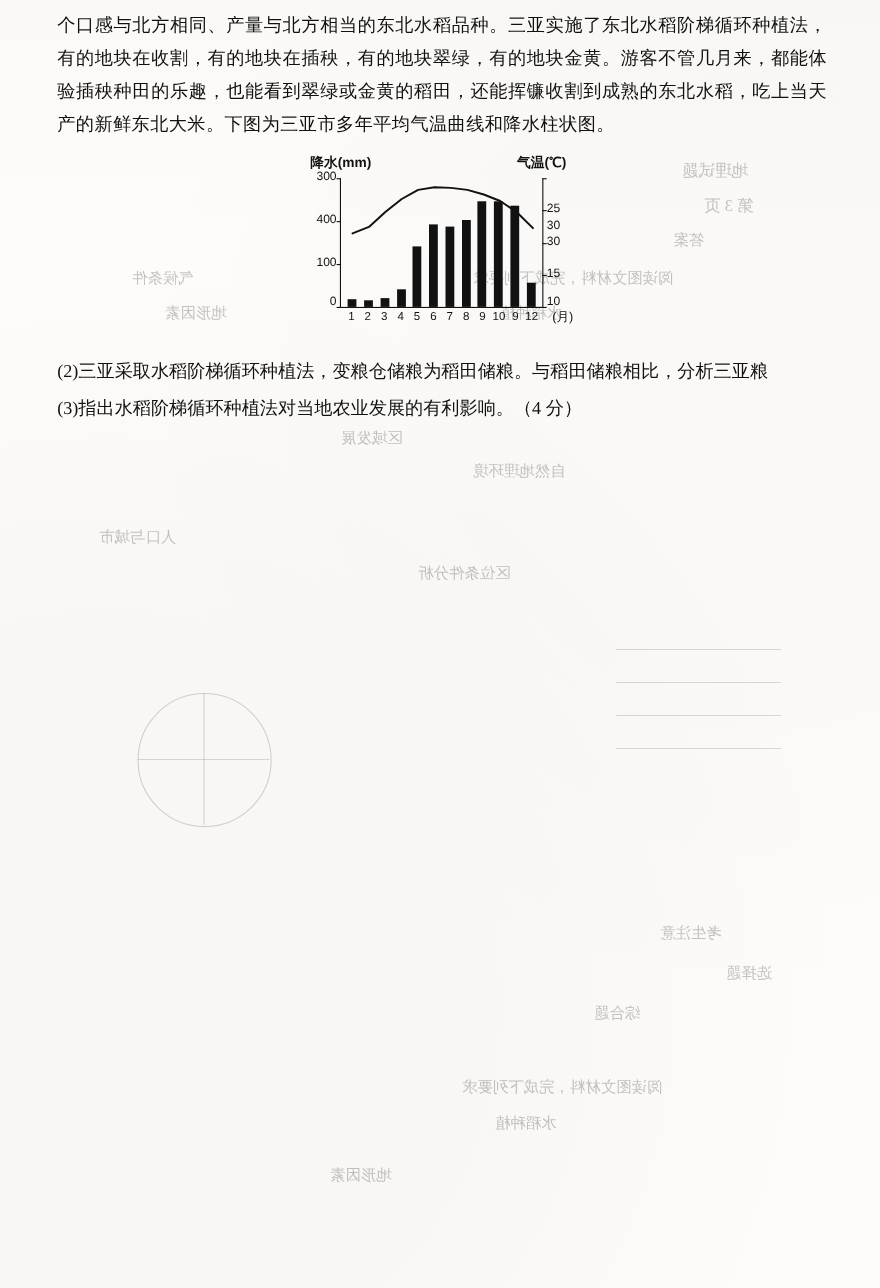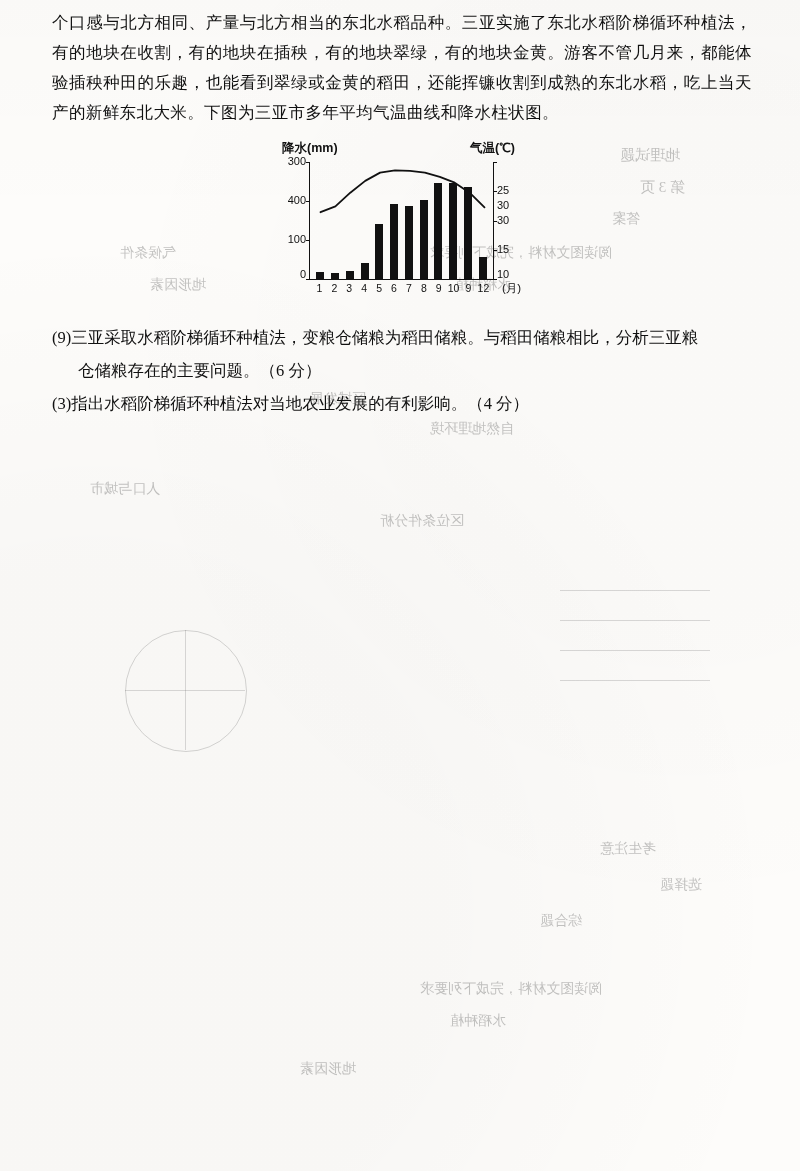--- a/index.html
+++ b/index.html
@@ -269,18 +269,17 @@
         <span>8</span>
         <span>9</span>
         <span>10</span>
         <span>9</span>
         <span>12</span>
       </div>
     <div class="xunit">(月)</div>
   </div>
 
   <div class="questions">
-    <p>(9)三亚采取水稻阶梯循环种植法，变粮仓储粮为稻田储粮。与稻田储粮相比，分析三亚粮</p>
-    <p class="q-indent">仓储粮存在的主要问题。（6 分）</p>
+    <p>(2)三亚采取水稻阶梯循环种植法，变粮仓储粮为稻田储粮。与稻田储粮相比，分析三亚粮</p>
     <p>(3)指出水稻阶梯循环种植法对当地农业发展的有利影响。（4 分）</p>
   </div>
 
 </div>
 
 </body></html>

